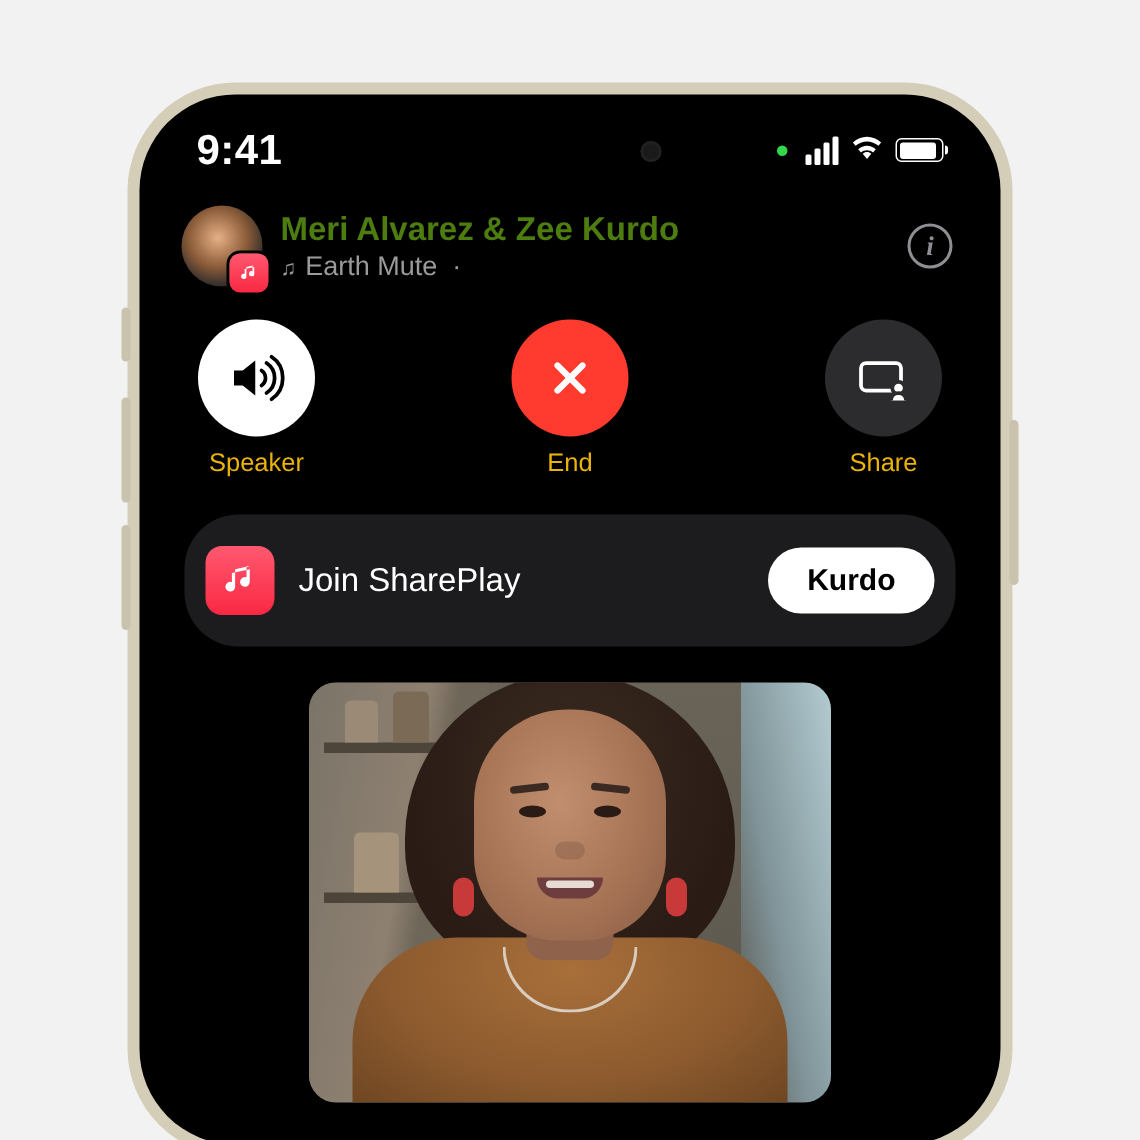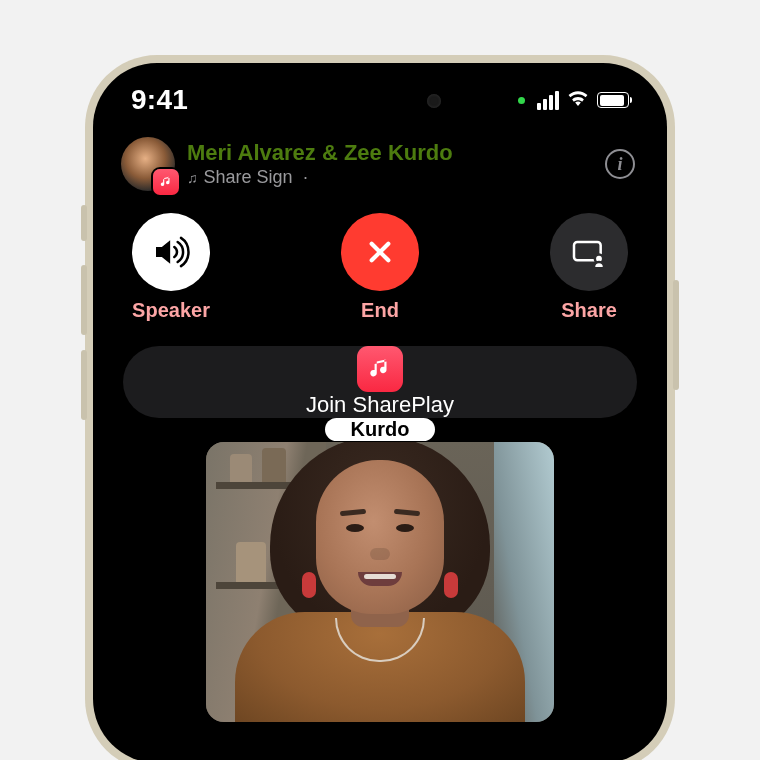--- a/index.html
+++ b/index.html
@@ -138,32 +138,32 @@
     }
     .control { display: flex; flex-direction: column; align-items: center; gap: 8px; width: 96px; }
     .control-btn {
       width: 78px; height: 78px; border-radius: 50%;
       display: flex; align-items: center; justify-content: center;
     }
     .control-btn.white { background: #fff; color: #000; }
     .control-btn.dark { background: #2c2c2e; color: #fff; }
     .control-btn.red { background: #ff3b30; color: #fff; }
     .control-btn svg { width: 40px; height: 40px; }
-    .control-label { color: #fca5a5; font-size: 20px; font-weight: 700; }
+    .control-label { color: #eab308; font-size: 17px; font-weight: 400; }
     
     
     .shareplay-banner {
       margin: 24px 10px 0 10px;
       background: #1c1c1e;
       border-radius: 36px;
-      height: 72px;
+      height: 88px;
       display: flex;
       align-items: center;
       padding: 0 14px 0 14px;
-      flex-direction: column;
+      gap: 16px;
     }
     .shareplay-icon {
       width: 46px; height: 46px; border-radius: 11px;
       background: linear-gradient(180deg, #ff5870 0%, #fa2842 100%);
       display: flex; align-items: center; justify-content: center;
       flex-shrink: 0;
     }
     .shareplay-icon svg { width: 26px; height: 26px; }
     .shareplay-title { color: #fff; font-size: 22px; font-weight: 400; flex: 1; }
     .open-btn {
@@ -280,21 +280,21 @@
         <div class="avatar-badge">
           <svg viewBox="0 0 24 24" fill="#fff">
               <path d="M18 3l-9 2v10.5A3 3 0 1 1 7 13V7.4l11-2.4v7.5A3 3 0 1 1 16 10V3h2z"></path>
             </svg>
         </div>
       </div>
       <div class="header-text">
         <div class="participants">Meri Alvarez &amp; Zee Kurdo</div>
         <div class="now-playing">
           <span class="note">♫</span>
-          <span>Share Sign</span>
+          <span>Earth Mute</span>
           <span class="dot-sep">·</span>
         </div>
       </div>
       <div class="info-btn">i</div>
     </div>
 
     <div class="controls">
       <div class="control">
         <div class="control-btn white">
           <svg viewBox="0 0 48 48" fill="#000">

